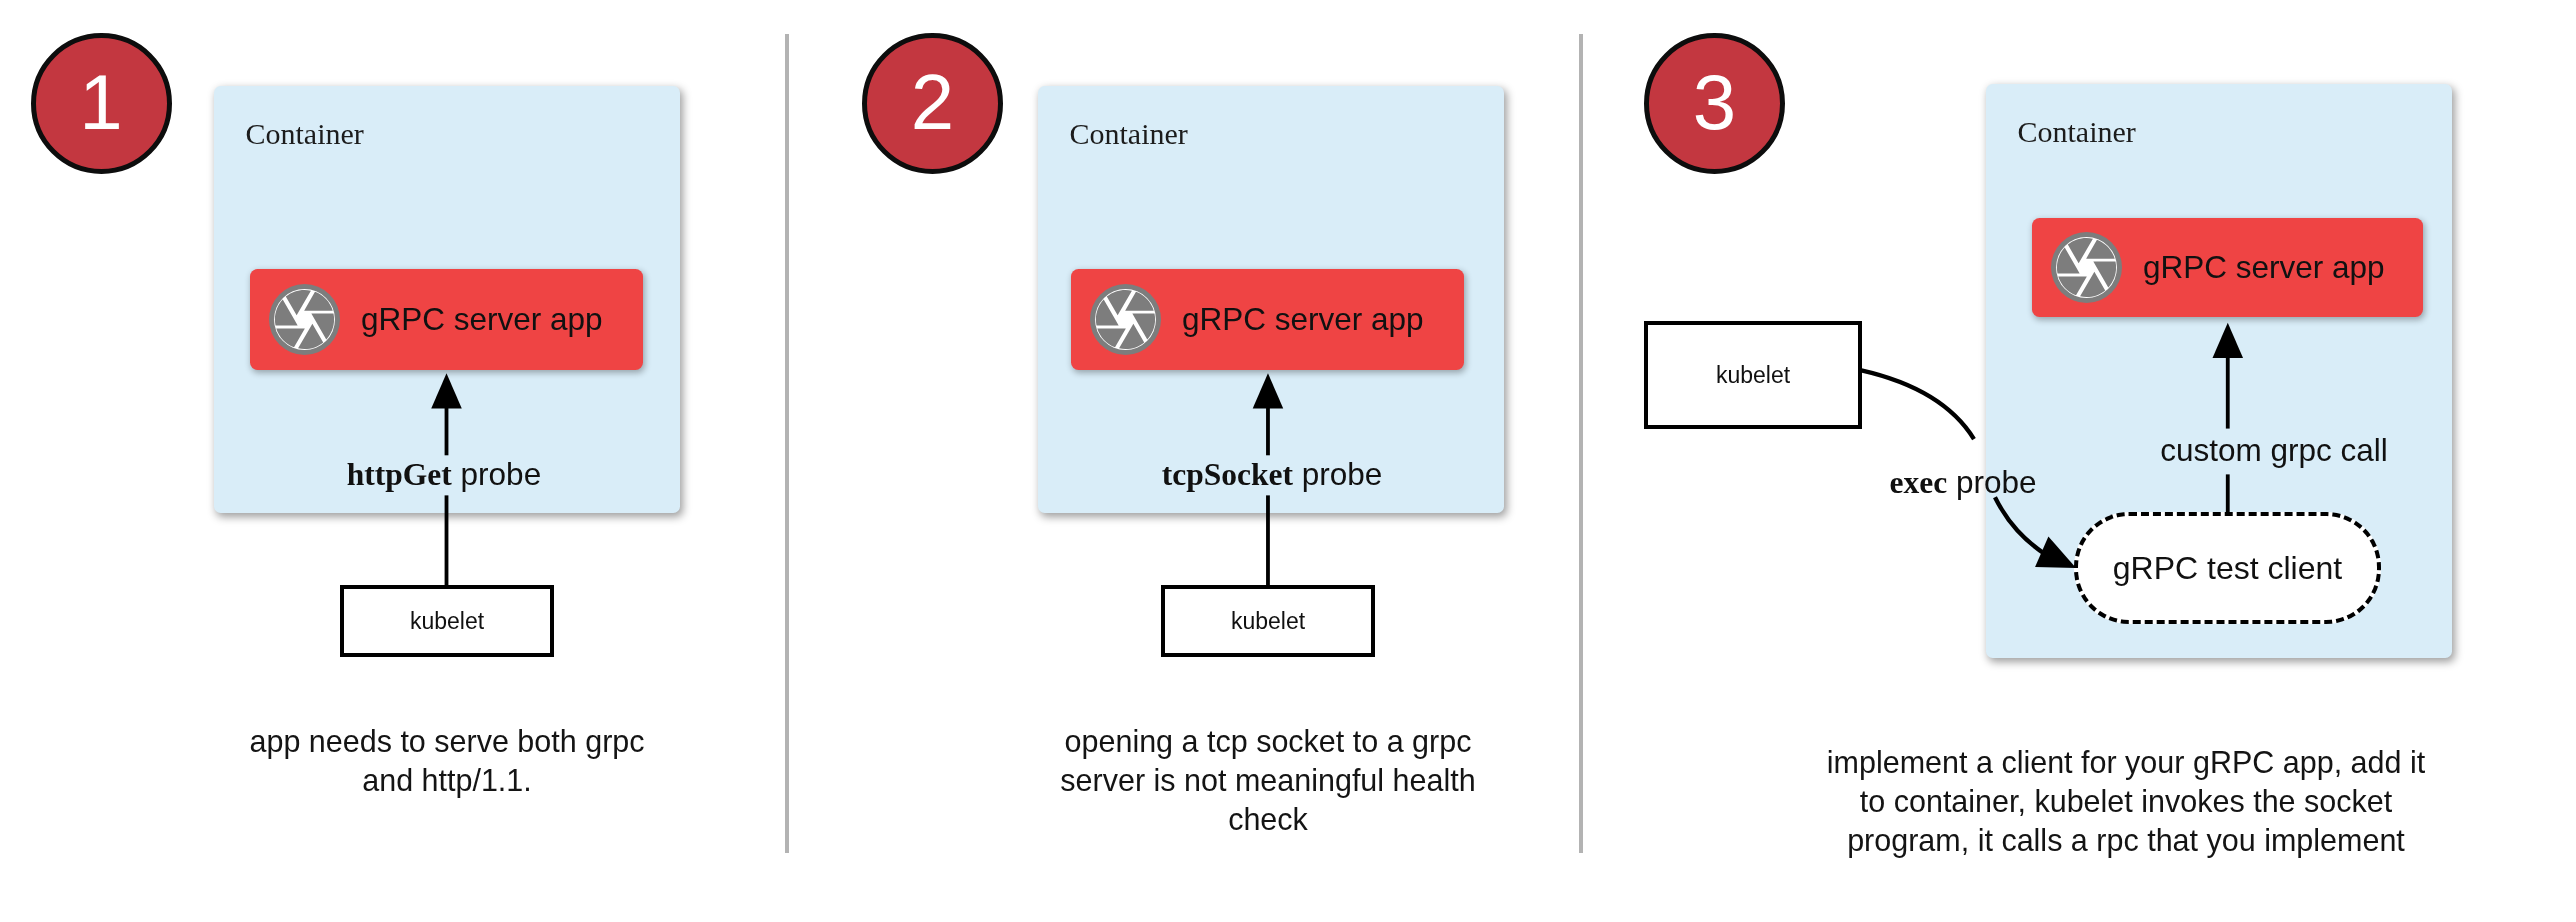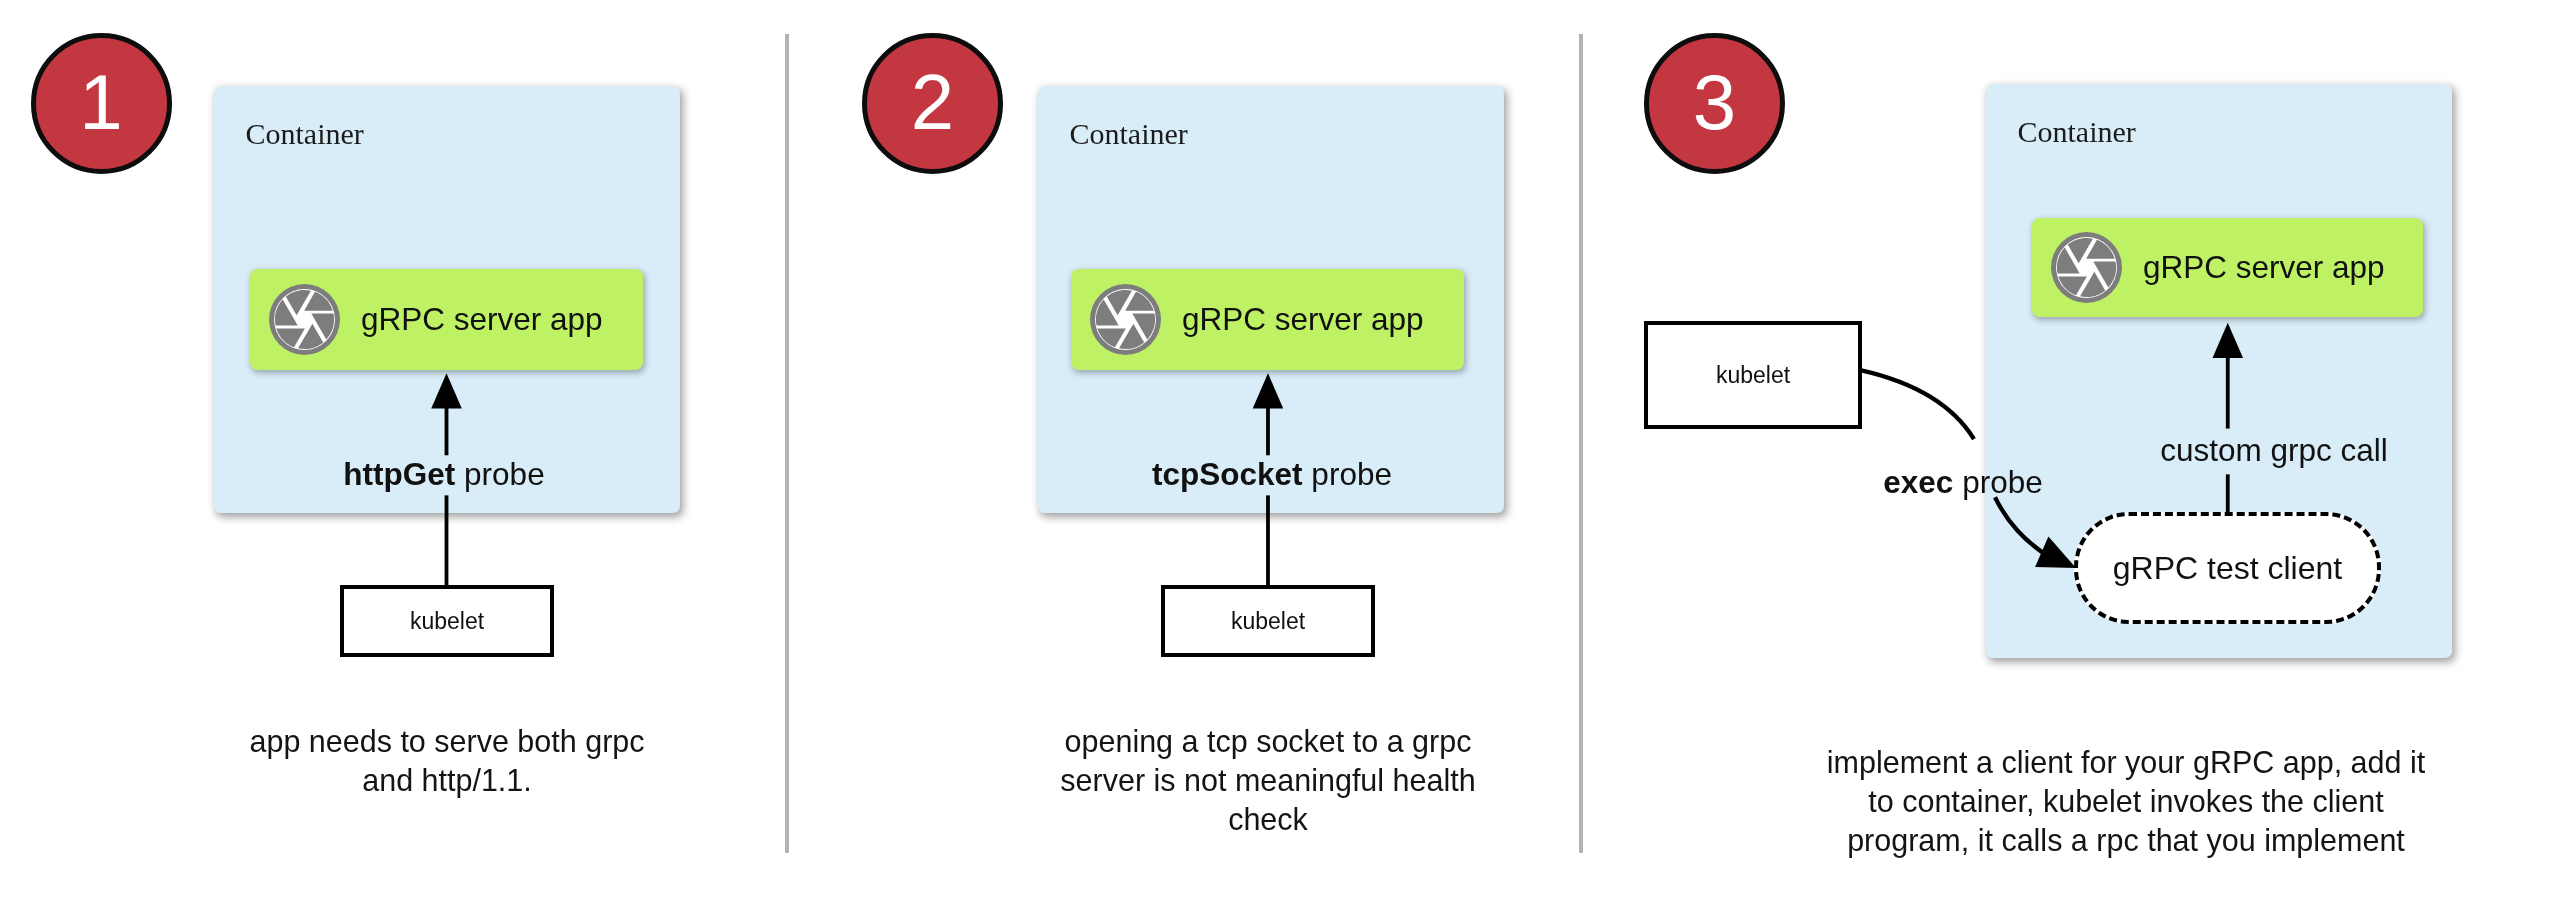--- a/index.html
+++ b/index.html
@@ -13,36 +13,36 @@
     box-sizing:border-box;background:#c33740;color:#ffffff;
     display:flex;align-items:center;justify-content:center;
     font-size:78px;line-height:1;padding-bottom:3.8px;
   }
   .container-box{
     position:absolute;background:#d9edf8;border-radius:6.7px;
     box-shadow:2.9px 3.8px 8.6px rgba(0,0,0,0.38);
   }
   .container-title{position:absolute;left:31.5px;top:30.5px;font-size:30px;color:#1c1c1c;font-family:Liberation Serif, serif;}
   .app-box{
-    position:absolute;background:#bef264;border-radius:7.6px;
+    position:absolute;background:#ef4444;border-radius:7.6px;
     box-shadow:1.9px 2.9px 6.7px rgba(0,0,0,0.30);
     display:flex;align-items:center;padding-left:19px;box-sizing:border-box;
     z-index:3;
   }
   .app-icon{width:71px;height:71px;flex:0 0 71px;margin-right:21px;}
   .app-label{font-size:31.5px;color:#111;white-space:nowrap;}
   .kubelet-box{
     position:absolute;background:#ffffff;border:4.8px solid #000;box-sizing:border-box;
     display:flex;align-items:center;justify-content:center;font-size:23px;z-index:3;
   }
   .probe-label{
     position:absolute;transform:translateX(-50%);font-size:31.5px;line-height:38px;
     white-space:nowrap;z-index:6;
   }
-  .probe-label b{font-weight:bold;}
+  .probe-label b{font-weight:bold;font-family:Liberation Serif, serif;}
   .float-label{
     position:absolute;transform:translateX(-50%);font-size:31.5px;line-height:38px;
     white-space:nowrap;z-index:6;margin-left:46px;
   }
   .test-client{
     position:absolute;background:#ffffff;border:4.8px dashed #000;border-radius:55px;
     box-sizing:border-box;display:flex;align-items:center;justify-content:center;
     font-size:32px;z-index:4;
   }
   .caption{
@@ -150,21 +150,21 @@
   </div>
 
   <div class="float-label" style="left:2228px;top:431px;">custom grpc call</div>
 
   <div class="test-client" style="left:2074px;top:512px;width:307px;height:112px;align-items:center;">
     <span>gRPC test client</span>
   </div>
 
   <div class="caption" style="left:2126px;top:722px;margin-top:21px;">
     <div>implement a client for your gRPC app, add it</div>
-    <div>to container, kubelet invokes the client</div>
+    <div>to container, kubelet invokes the socket</div>
     <div>program, it calls a rpc that you implement</div>
   </div>
 
   <svg id="connectors" width="2576" height="923" viewBox="0 0 2700 967">
 
     <line x1="468" y1="616" x2="468" y2="519" stroke="#000" stroke-width="4"></line>
     <line x1="468" y1="477" x2="468" y2="427" stroke="#000" stroke-width="4"></line>
     <polygon points="468,391 452,428 484,428" fill="#000"></polygon>
 
     <line x1="1329" y1="616" x2="1329" y2="519" stroke="#000" stroke-width="4"></line>

